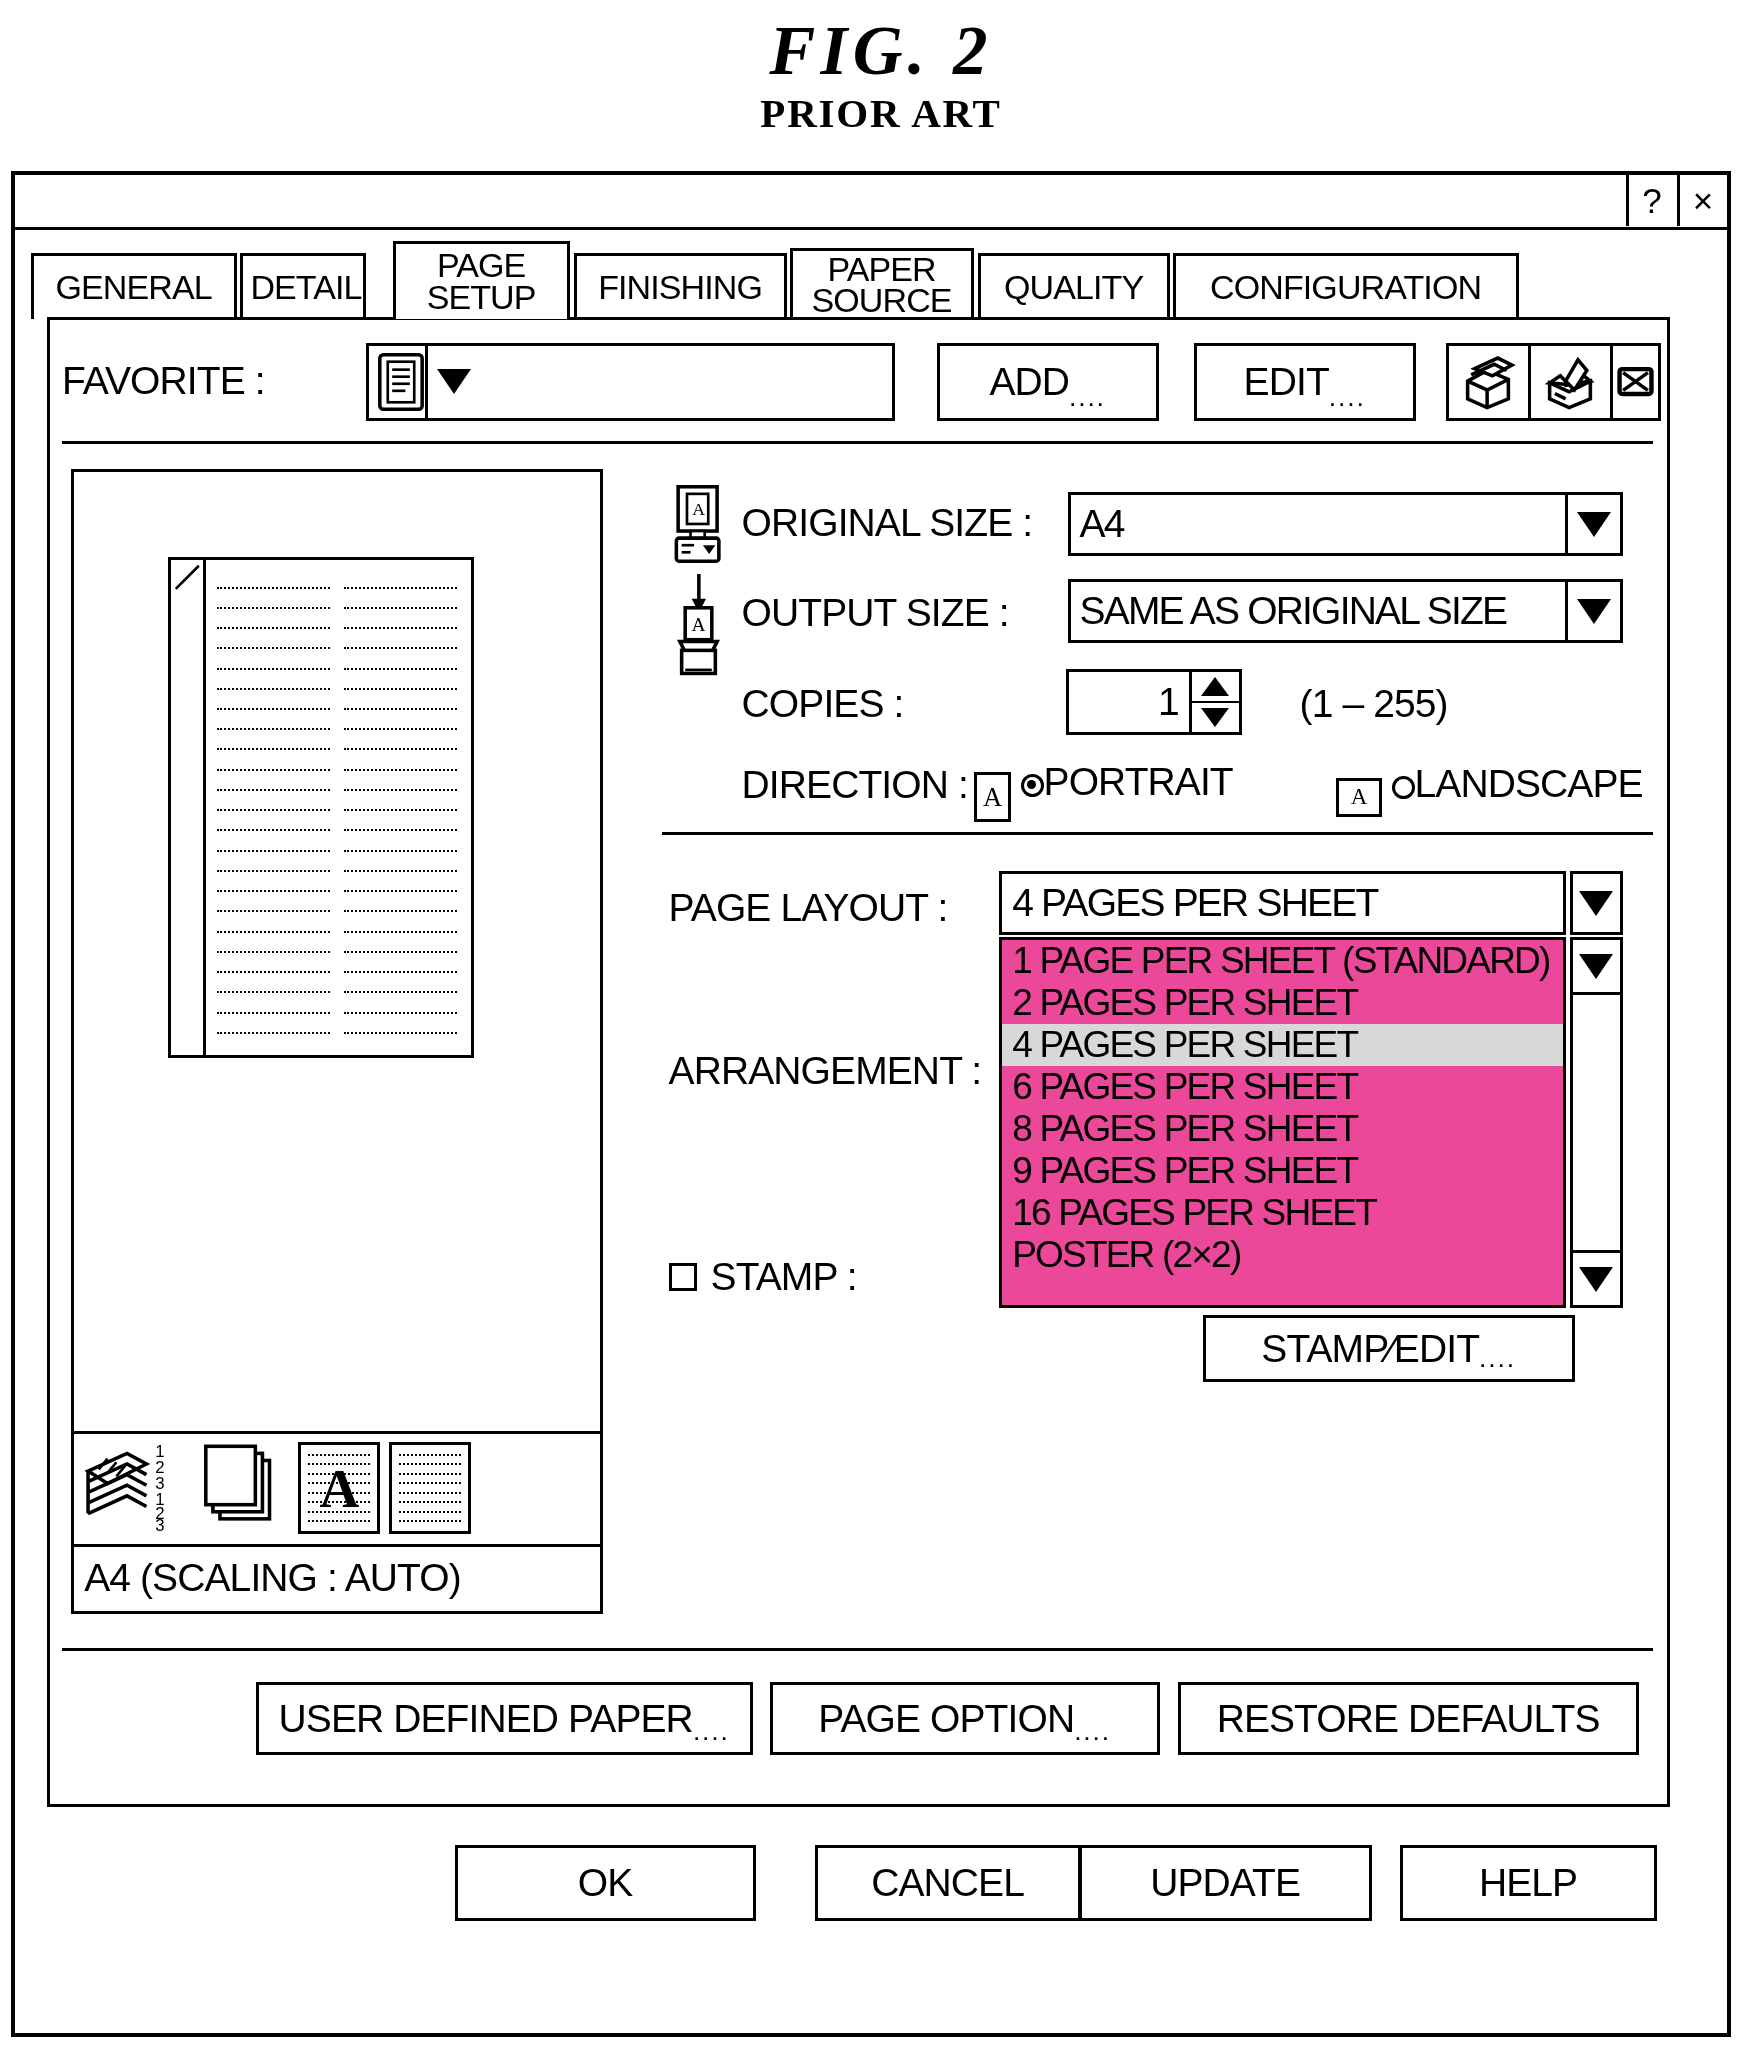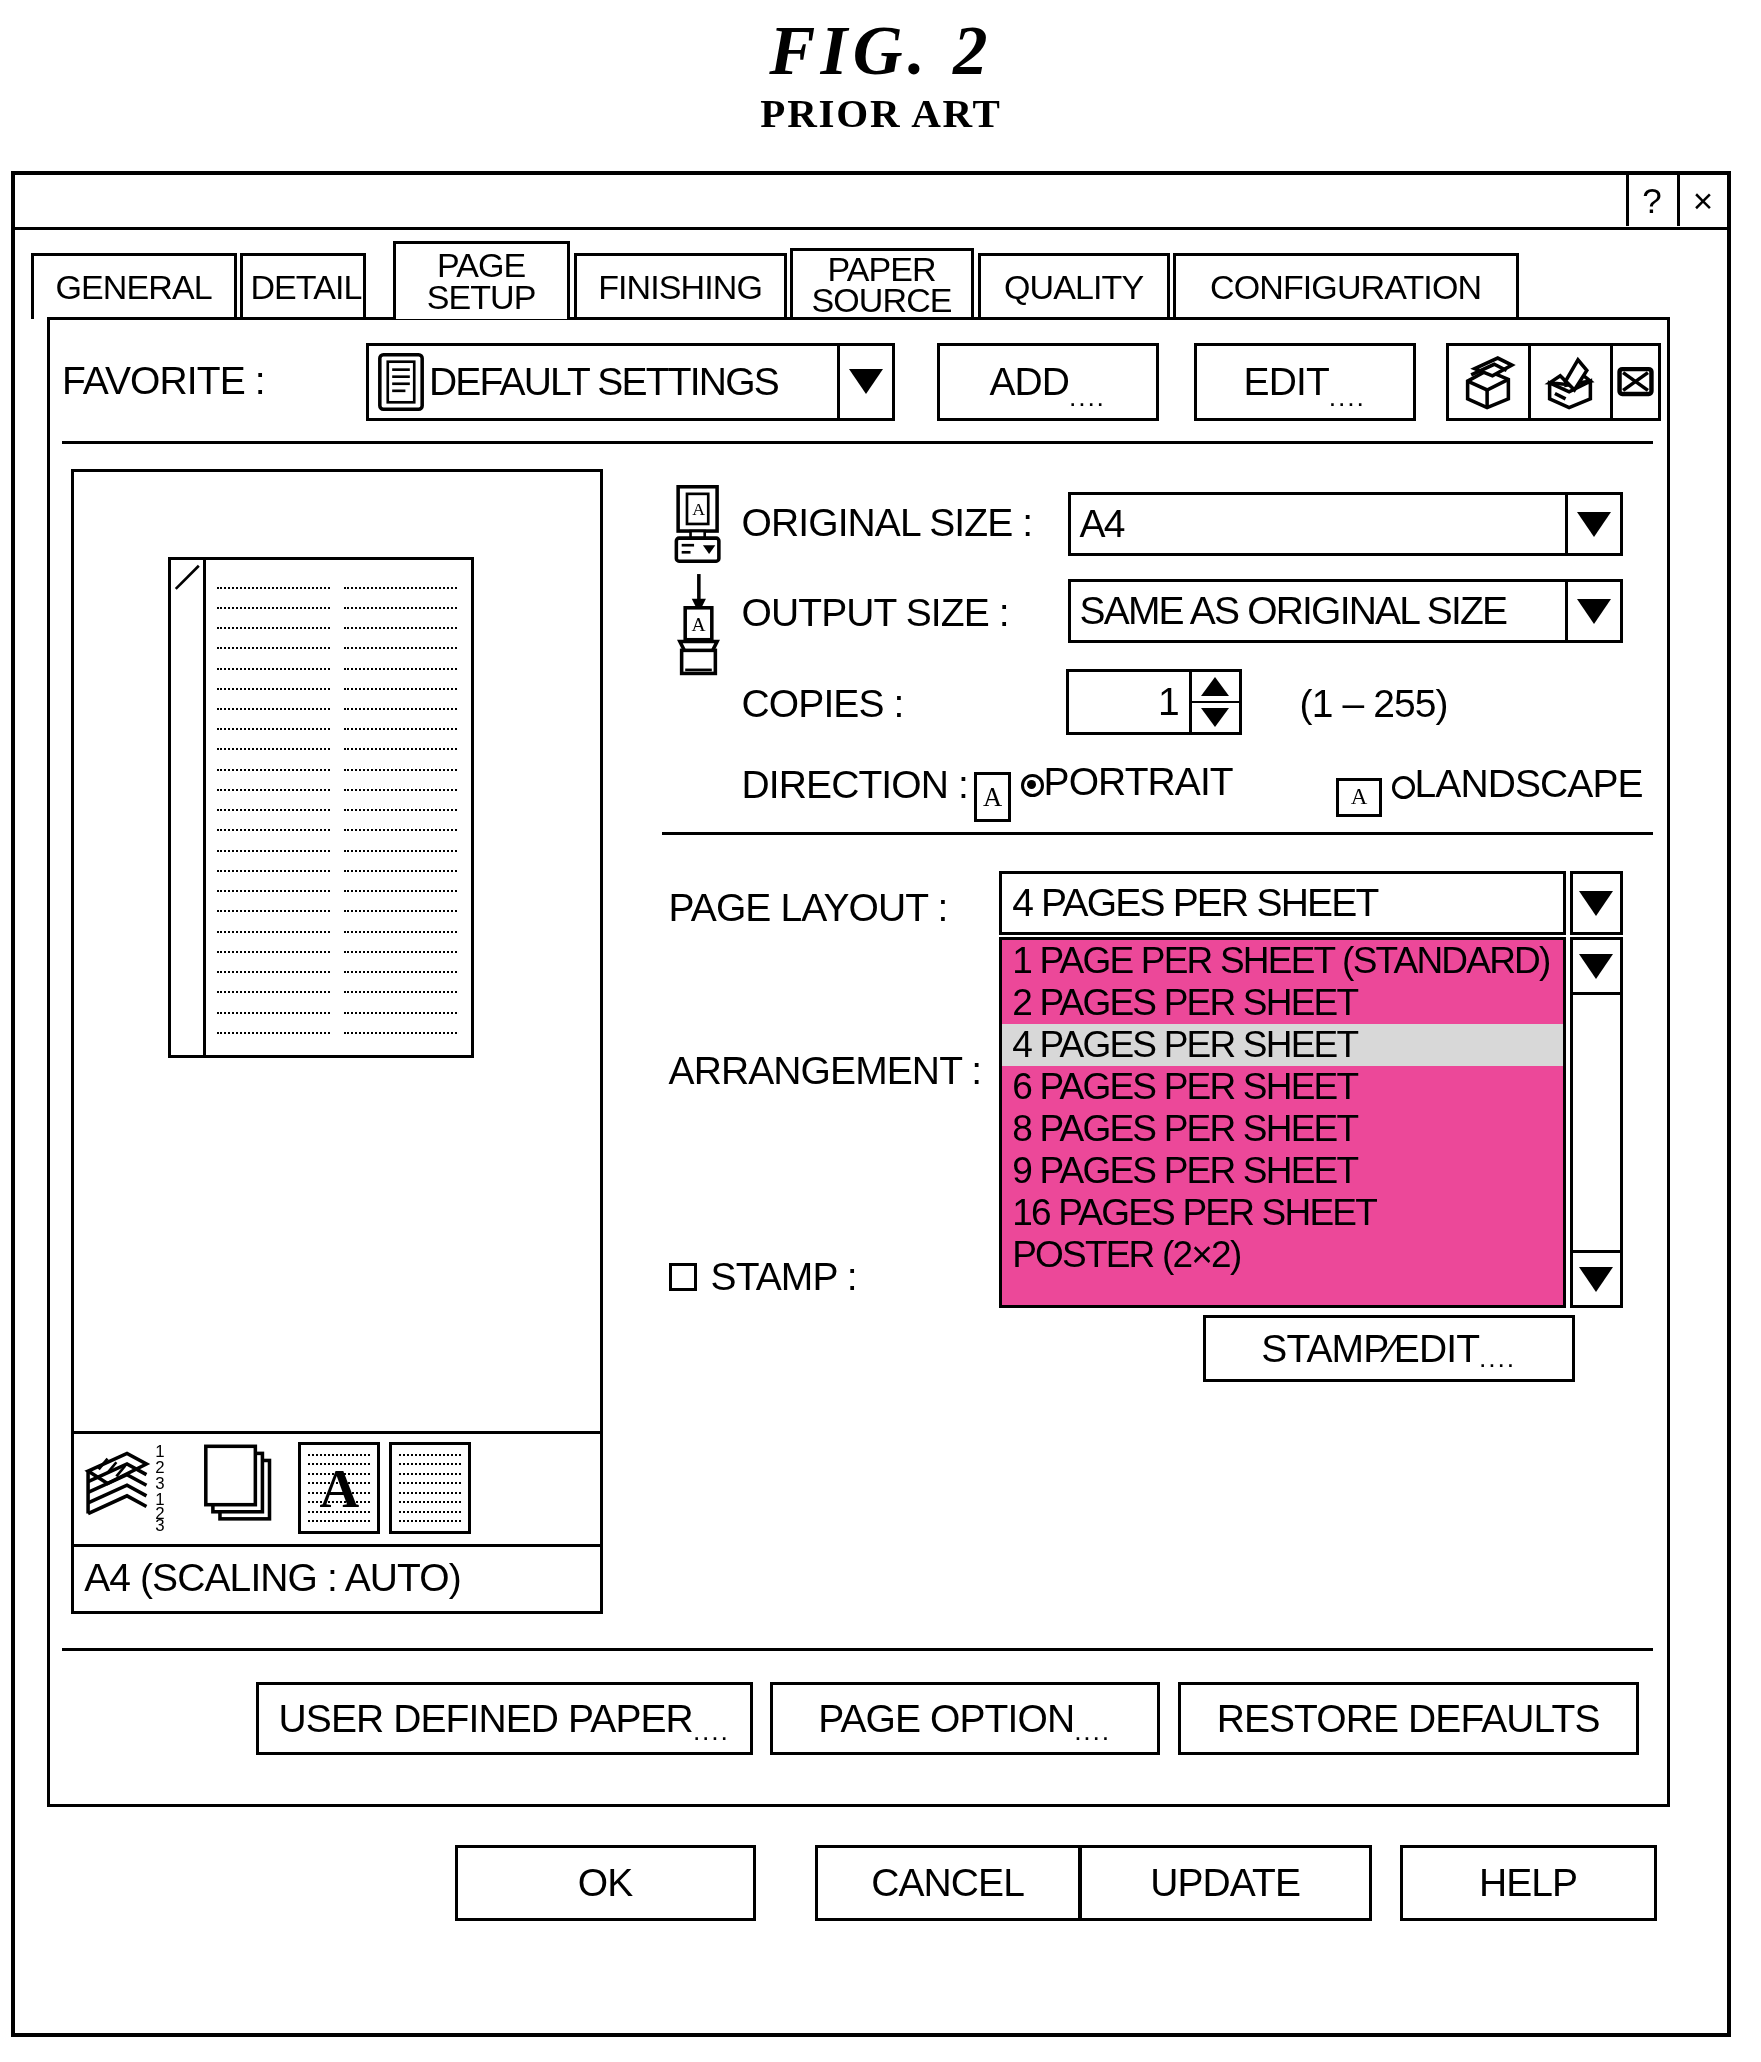--- a/index.html
+++ b/index.html
@@ -205,21 +205,20 @@
         <span class="ficon">
           <svg width="48" height="60" viewBox="0 0 54 68">
             <rect x="3" y="3" width="48" height="62" fill="none" stroke="#000" stroke-width="4" rx="4"></rect>
             <rect x="12" y="11" width="30" height="46" fill="none" stroke="#000" stroke-width="3"></rect>
             <line x1="17" y1="20" x2="37" y2="20" stroke="#000" stroke-width="3"></line>
             <line x1="17" y1="28" x2="37" y2="28" stroke="#000" stroke-width="3"></line>
             <line x1="17" y1="36" x2="37" y2="36" stroke="#000" stroke-width="3"></line>
             <line x1="17" y1="44" x2="32" y2="44" stroke="#000" stroke-width="3"></line>
           </svg>
         </span>
-        <span class="ftext">DEFAULT SETTINGS</span>
         <span class="combo-arrow">
             <i class="tri-down"></i>
           </span>
       </div>
 
       <div class="btn fav-add">
         <span>ADD</span>
         <span class="ell">....</span>
       </div>
       <div class="btn fav-edit">

